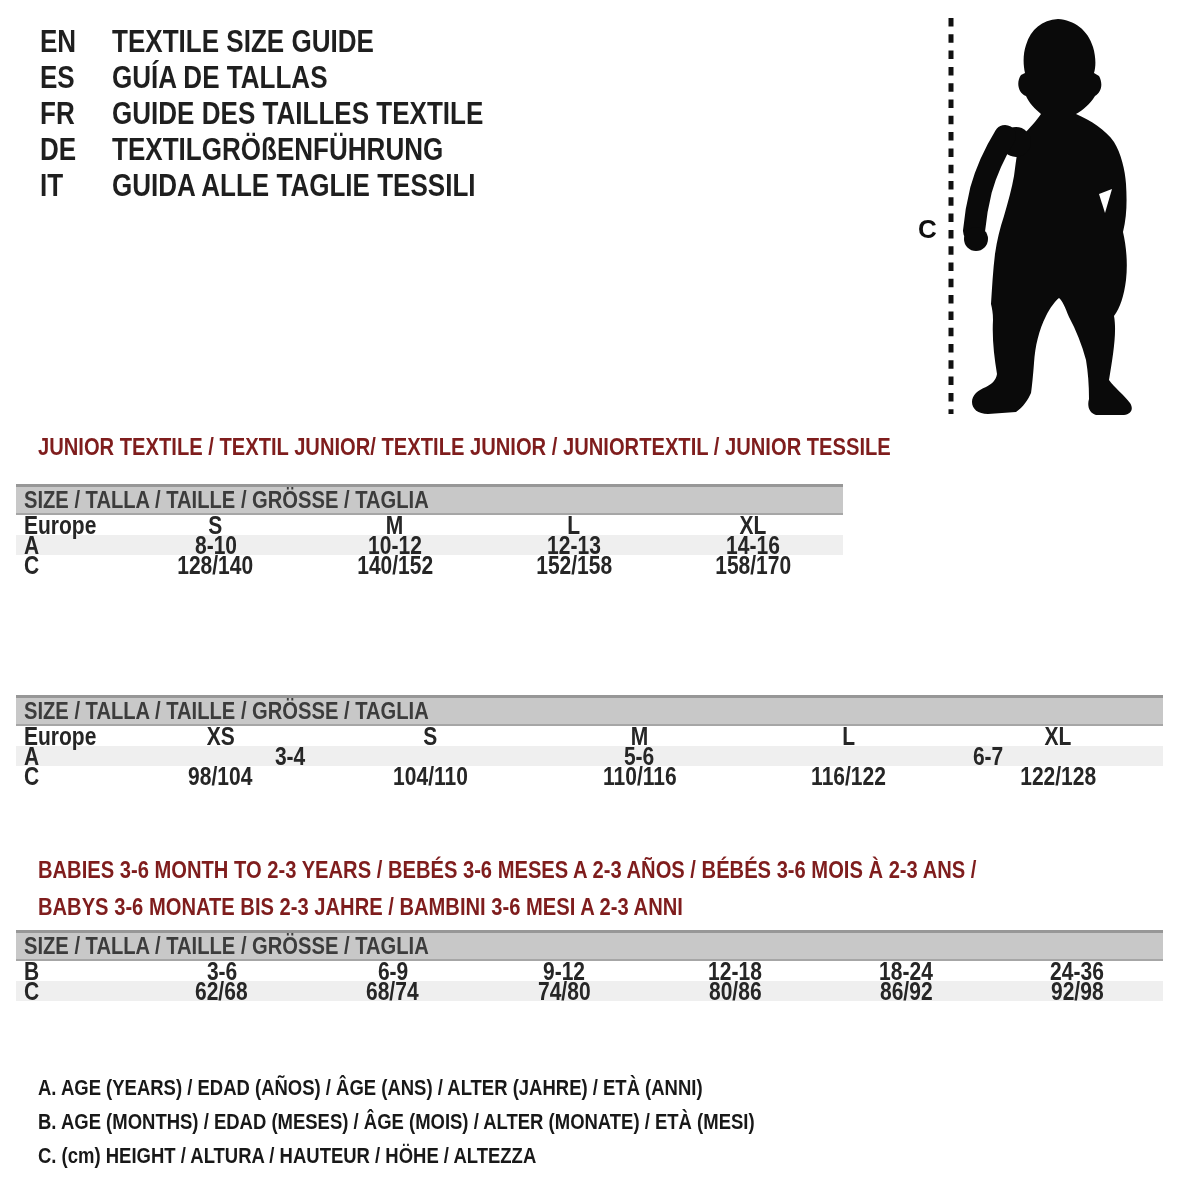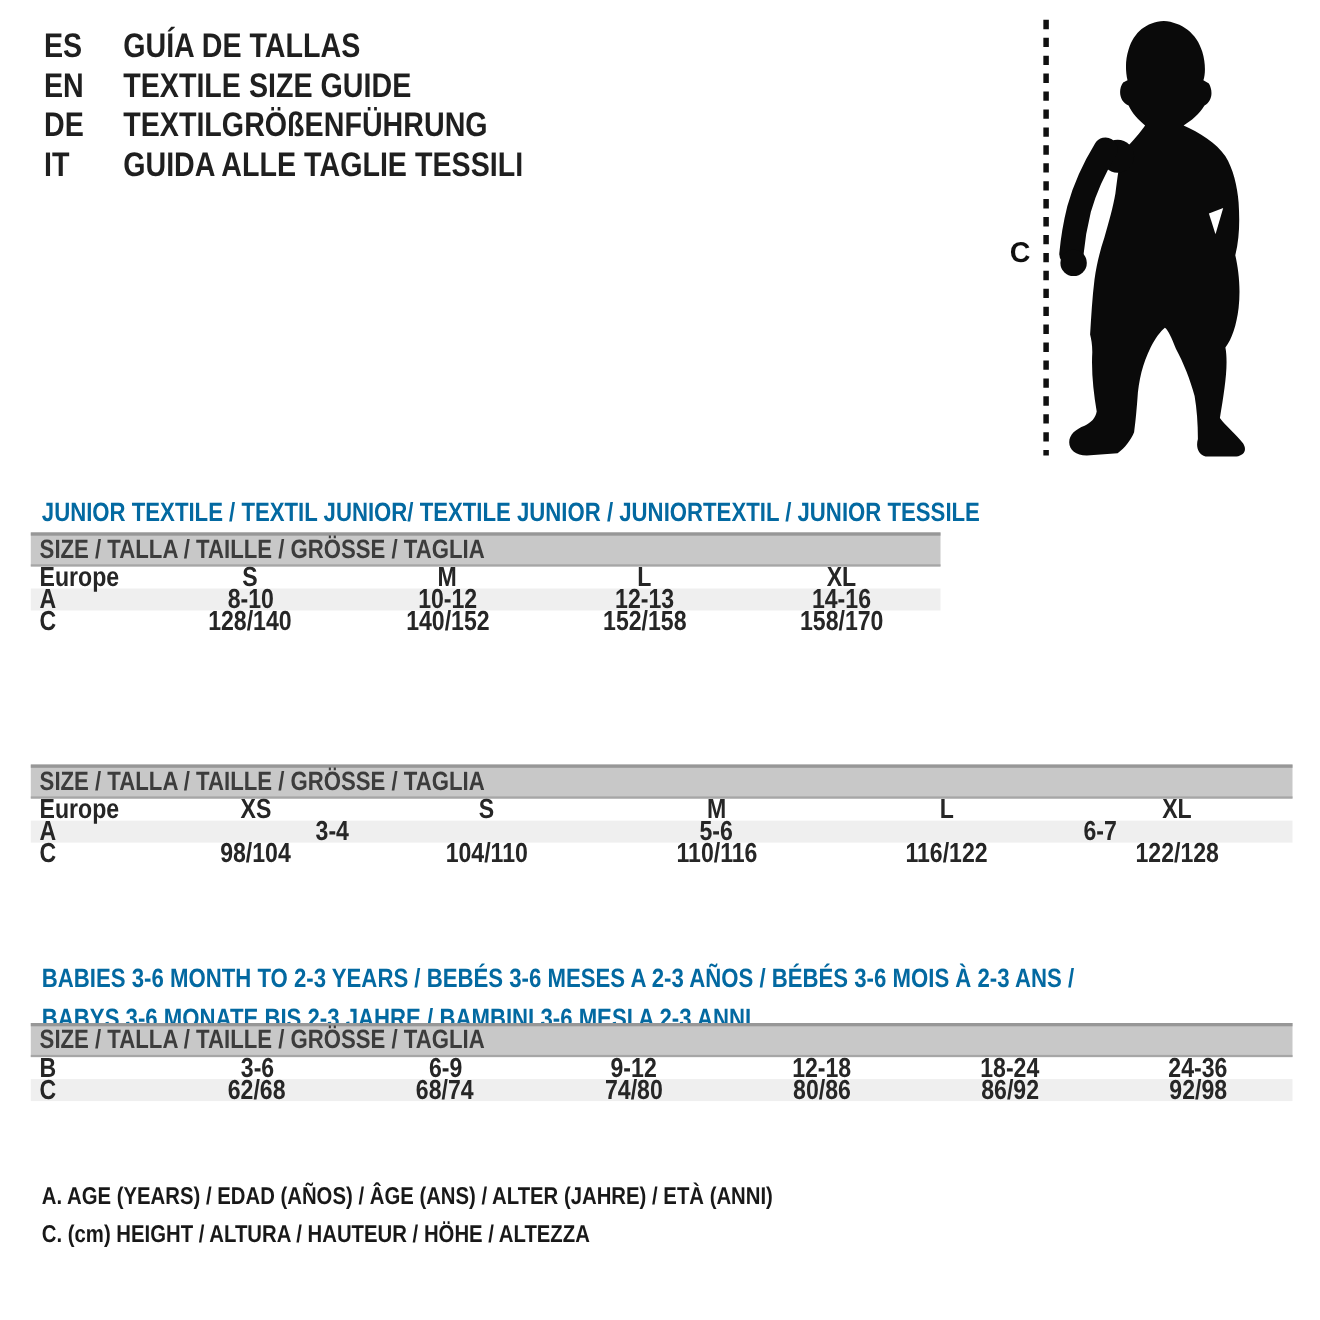--- a/index.html
+++ b/index.html
@@ -14,51 +14,55 @@
   
   .lang-block{position:absolute;left:40px;top:24px;}
   .lang-row{display:flex;height:36px;align-items:center;}
   .lang-code{width:72px;font-size:31px;}
   .lang-title{font-size:31px;}
 
   
   .figure-svg{position:absolute;left:880px;top:0;}
 
   
-  .sec-title{position:absolute;left:38px;font-size:24px;color:#0369a1;line-height:26px;margin-top:20px;}
+  .sec-title{position:absolute;left:38px;font-size:24px;color:#7f1d1d;line-height:26px;}
   .sub{display:inline-block;font-size:16px;transform:translateY(5px);}
 
   
-  .sizetable{position:absolute;left:28px;}
+  .sizetable{position:absolute;left:16px;}
   .size-bar{
     background:#c8c8c8;border-top:3px solid #979797;border-bottom:2px solid #a6a6a6;
     height:26px;line-height:26px;padding-left:8px;font-size:24px;color:#3c3c3c;
   }
   .trow{display:flex;height:20px;align-items:center;font-size:25px;color:#262626;}
   .trow.shaded{background:#efefef;}
   .tlabel{padding-left:8px;box-sizing:border-box;}
   .tcell{flex:1;text-align:center;}
 
   
   .legend{position:absolute;left:38px;top:1071px;}
   .legend-line{height:34px;line-height:34px;font-size:22px;color:#181818;}
 </style>
 </head>
 <body>
 
 <div class="canvas">
 
   <div class="lang-block">
       <div class="lang-row">
+        <span class="lang-code"><span class="cx">EN</span></span>
+        <span class="lang-title"><span class="cx">TEXTILE SIZE GUIDE</span></span>
+      </div>
+      <div class="lang-row">
         <span class="lang-code"><span class="cx">ES</span></span>
         <span class="lang-title"><span class="cx">GUÍA DE TALLAS</span></span>
       </div>
       <div class="lang-row">
-        <span class="lang-code"><span class="cx">EN</span></span>
-        <span class="lang-title"><span class="cx">TEXTILE SIZE GUIDE</span></span>
+        <span class="lang-code"><span class="cx">FR</span></span>
+        <span class="lang-title"><span class="cx">GUIDE DES TAILLES TEXTILE</span></span>
       </div>
       <div class="lang-row">
         <span class="lang-code"><span class="cx">DE</span></span>
         <span class="lang-title"><span class="cx">TEXTILGRÖßENFÜHRUNG</span></span>
       </div>
       <div class="lang-row">
         <span class="lang-code"><span class="cx">IT</span></span>
         <span class="lang-title"><span class="cx">GUIDA ALLE TAGLIE TESSILI</span></span>
       </div>
     </div>
@@ -172,16 +176,17 @@
           <div class="tcell"><span class="cxc">74/80</span></div>
           <div class="tcell"><span class="cxc">80/86</span></div>
           <div class="tcell"><span class="cxc">86/92</span></div>
           <div class="tcell"><span class="cxc">92/98</span></div>
         </div>
       </div>
   </div>
 
   <div class="legend">
     <div class="legend-line"><span class="cx">A. AGE (YEARS) / EDAD (AÑOS) / ÂGE (ANS) / ALTER (JAHRE) / ETÀ (ANNI)</span></div>
+    <div class="legend-line"><span class="cx">B. AGE (MONTHS) / EDAD (MESES) / ÂGE (MOIS) / ALTER (MONATE) / ETÀ (MESI)</span></div>
     <div class="legend-line"><span class="cx">C. (cm) HEIGHT / ALTURA / HAUTEUR / HÖHE / ALTEZZA</span></div>
   </div>
 
 </div>
 
 </body></html>

